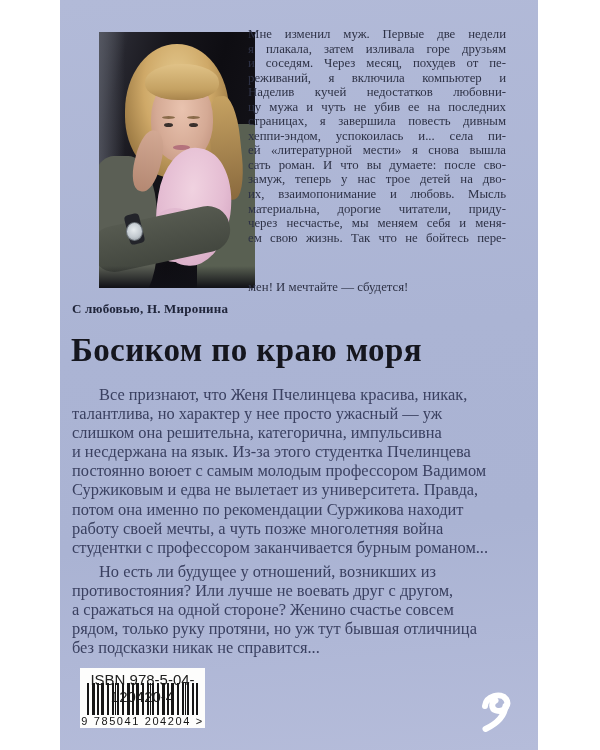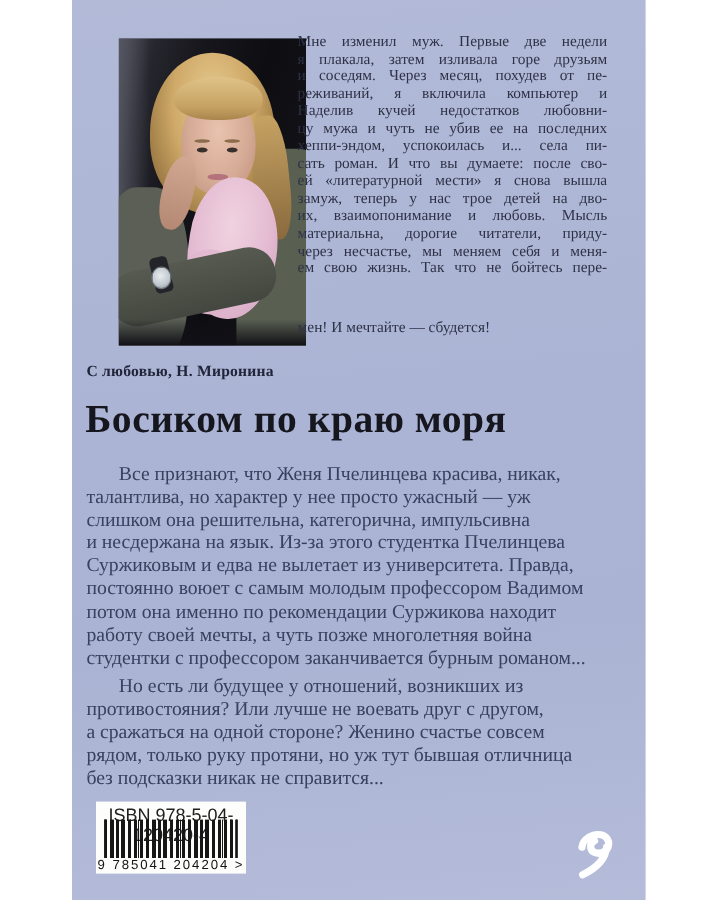--- a/index.html
+++ b/index.html
@@ -111,43 +111,44 @@
       <div class="ph-bottom"></div>
     </div>
 
     <div class="annotation">
         <div class="ann-line">Мне изменил муж. Первые две недели</div>
         <div class="ann-line">я плакала, затем изливала горе друзьям</div>
         <div class="ann-line">и соседям. Через месяц, похудев от пе-</div>
         <div class="ann-line">реживаний, я включила компьютер и</div>
         <div class="ann-line">Наделив кучей недостатков любовни-</div>
         <div class="ann-line">цу мужа и чуть не убив ее на последних</div>
+        <div class="ann-line">страницах, я завершила повесть дивным</div>
         <div class="ann-line">хеппи-эндом, успокоилась и... села пи-</div>
+        <div class="ann-line">ей «литературной мести» я снова вышла</div>
         <div class="ann-line">сать роман. И что вы думаете: после сво-</div>
-        <div class="ann-line">ей «литературной мести» я снова вышла</div>
         <div class="ann-line">замуж, теперь у нас трое детей на дво-</div>
         <div class="ann-line">их, взаимопонимание и любовь. Мысль</div>
         <div class="ann-line">материальна, дорогие читатели, приду-</div>
         <div class="ann-line">через несчастье, мы меняем себя и меня-</div>
         <div class="ann-line">ем свою жизнь. Так что не бойтесь пере-</div>
         <div class="ann-line">мен! И мечтайте — сбудется!</div>
       </div>
 
     <div class="signature">С любовью, Н. Миронина</div>
 
     <h1 class="title">Босиком по краю моря</h1>
 
     <div class="bodytext">
       <div class="para para1">
           <div class="bline">Все признают, что Женя Пчелинцева красива, никак,</div>
           <div class="bline">талантлива, но характер у нее просто ужасный — уж</div>
           <div class="bline">слишком она решительна, категорична, импульсивна</div>
           <div class="bline">и несдержана на язык. Из-за этого студентка Пчелинцева</div>
+          <div class="bline">постоянно воюет с самым молодым профессором Вадимом</div>
           <div class="bline">Суржиковым и едва не вылетает из университета. Правда,</div>
-          <div class="bline">постоянно воюет с самым молодым профессором Вадимом</div>
           <div class="bline">потом она именно по рекомендации Суржикова находит</div>
           <div class="bline">работу своей мечты, а чуть позже многолетняя война</div>
           <div class="bline">студентки с профессором заканчивается бурным романом...</div>
         </div>
       <div class="para para2">
           <div class="bline">Но есть ли будущее у отношений, возникших из</div>
           <div class="bline">противостояния? Или лучше не воевать друг с другом,</div>
           <div class="bline">а сражаться на одной стороне? Женино счастье совсем</div>
           <div class="bline">рядом, только руку протяни, но уж тут бывшая отличница</div>
           <div class="bline">без подсказки никак не справится...</div>

